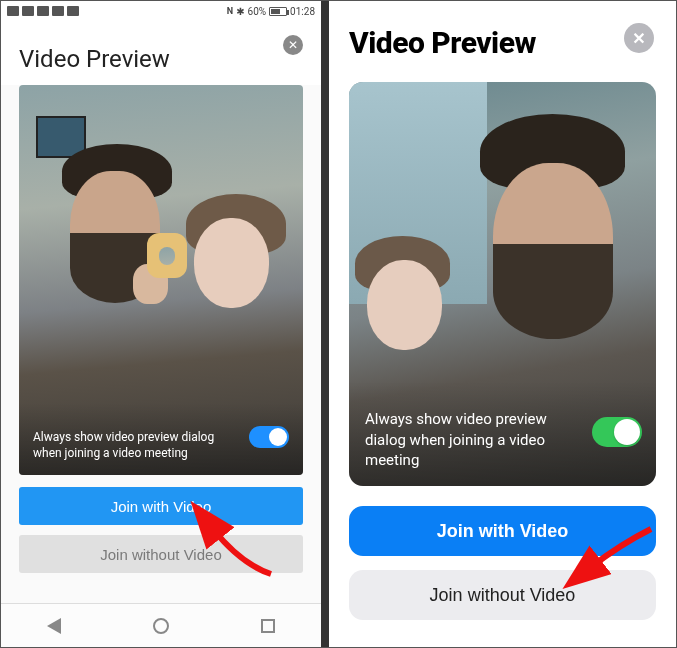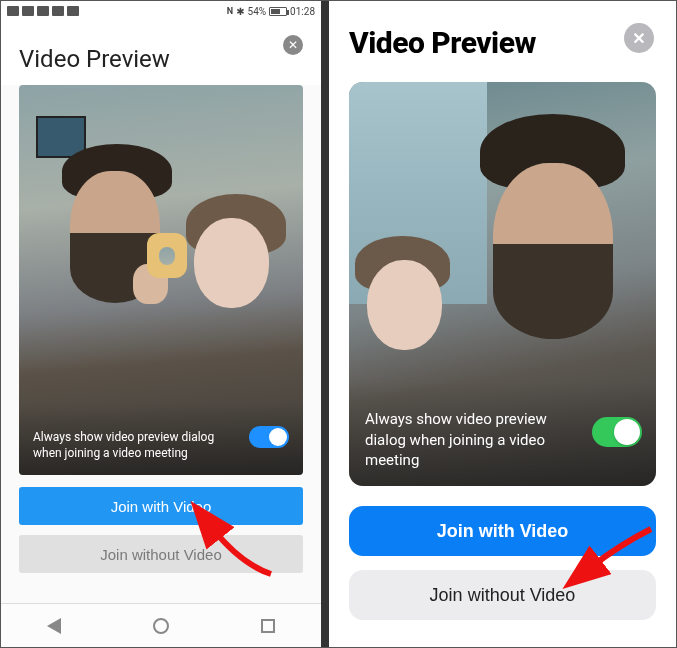--- a/index.html
+++ b/index.html
@@ -144,21 +144,21 @@
     <div class="sb-left">
       <span class="sb-ico"></span>
       <span class="sb-ico"></span>
       <span class="sb-ico"></span>
       <span class="sb-ico"></span>
       <span class="sb-ico"></span>
     </div>
     <div class="sb-right">
       <span style="font-size:9px;font-weight:700">N</span>
       <span style="font-size:10px">✱</span>
-      <span>54%</span>
+      <span>60%</span>
       <span class="sb-battery">
           <span class="fill"></span>
         </span>
       <span>01:28</span>
     </div>
   </div>
   <div class="header">
     <div class="title">Video Preview</div>
     <div class="close-sm">
       <span>✕</span>

